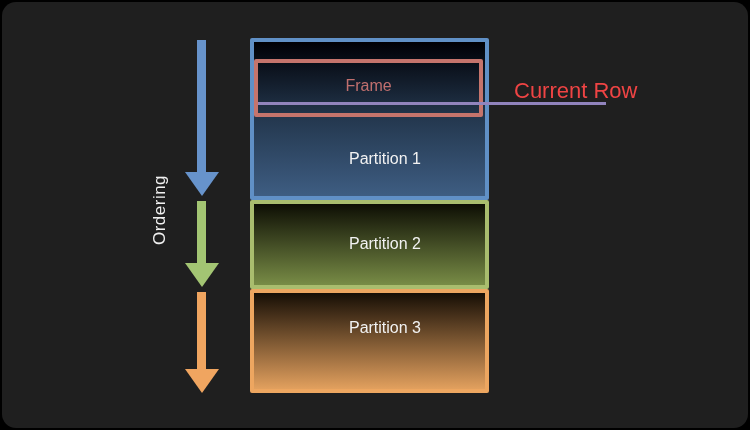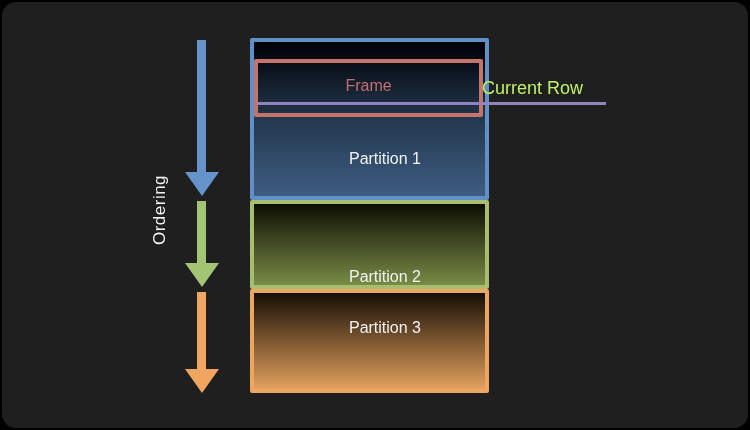--- a/index.html
+++ b/index.html
@@ -66,21 +66,21 @@
     position: absolute;
     left: 248px;
     width: 270px;
     text-align: center;
     color: #f2f2f2;
     font-size: 16px;
     line-height: 20px;
     z-index: 3;
   }
   .pl1 { top: 147px; }
-  .pl2 { top: 232px; margin-top: 33px; }
+  .pl2 { top: 232px; }
   .pl3 { top: 316px; }
 
   
   .frame {
     position: absolute;
     left: 252px; top: 57px;
     width: 229px; height: 58px;
     box-sizing: border-box;
     border: 4px solid var(--frame-border);
     border-radius: 2px;
@@ -98,23 +98,23 @@
   
   .current-row-line {
     position: absolute;
     left: 256px; top: 100px;
     width: 348px; height: 3px;
     background: var(--line);
     z-index: 6;
   }
   .current-row-label {
     position: absolute;
-    left: 480px; top: 76px;
-    color: #bef264;
-    font-size: 18px;
+    left: 512px; top: 76px;
+    color: #ef4444;
+    font-size: 22px;
     z-index: 6;
   }
 </style>
 </head>
 <body>
 
 <div class="panel">
 
   <div class="ordering-label">Ordering</div>
 

